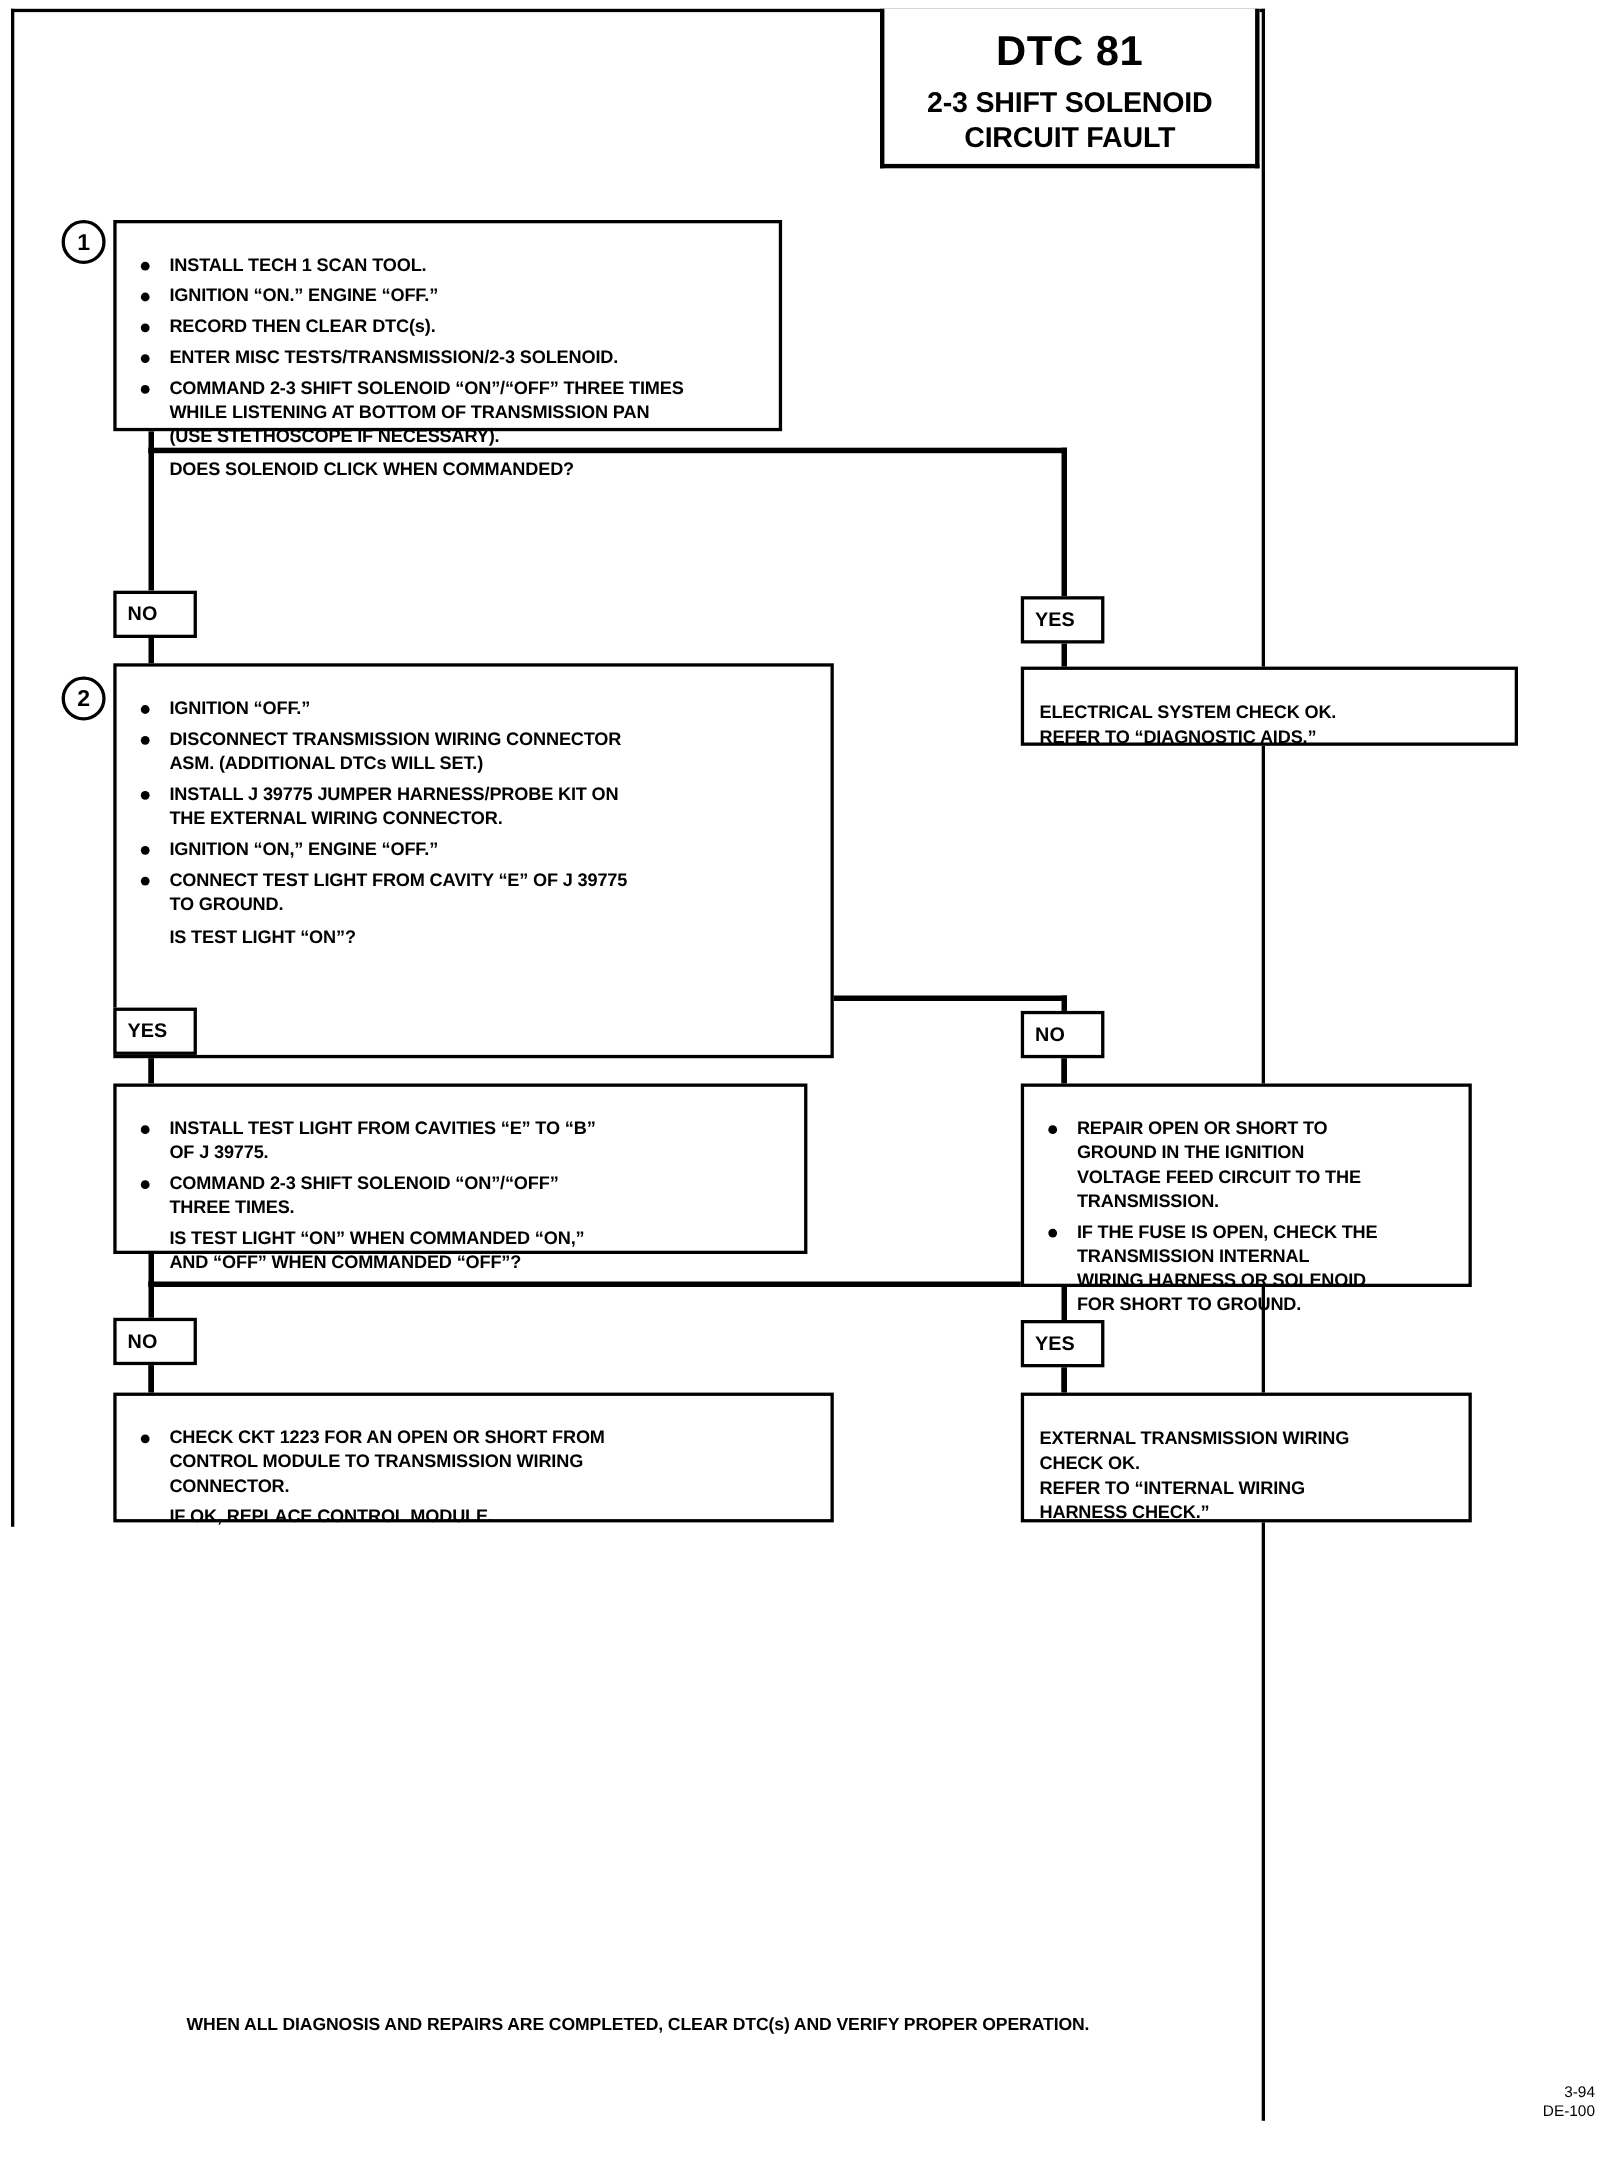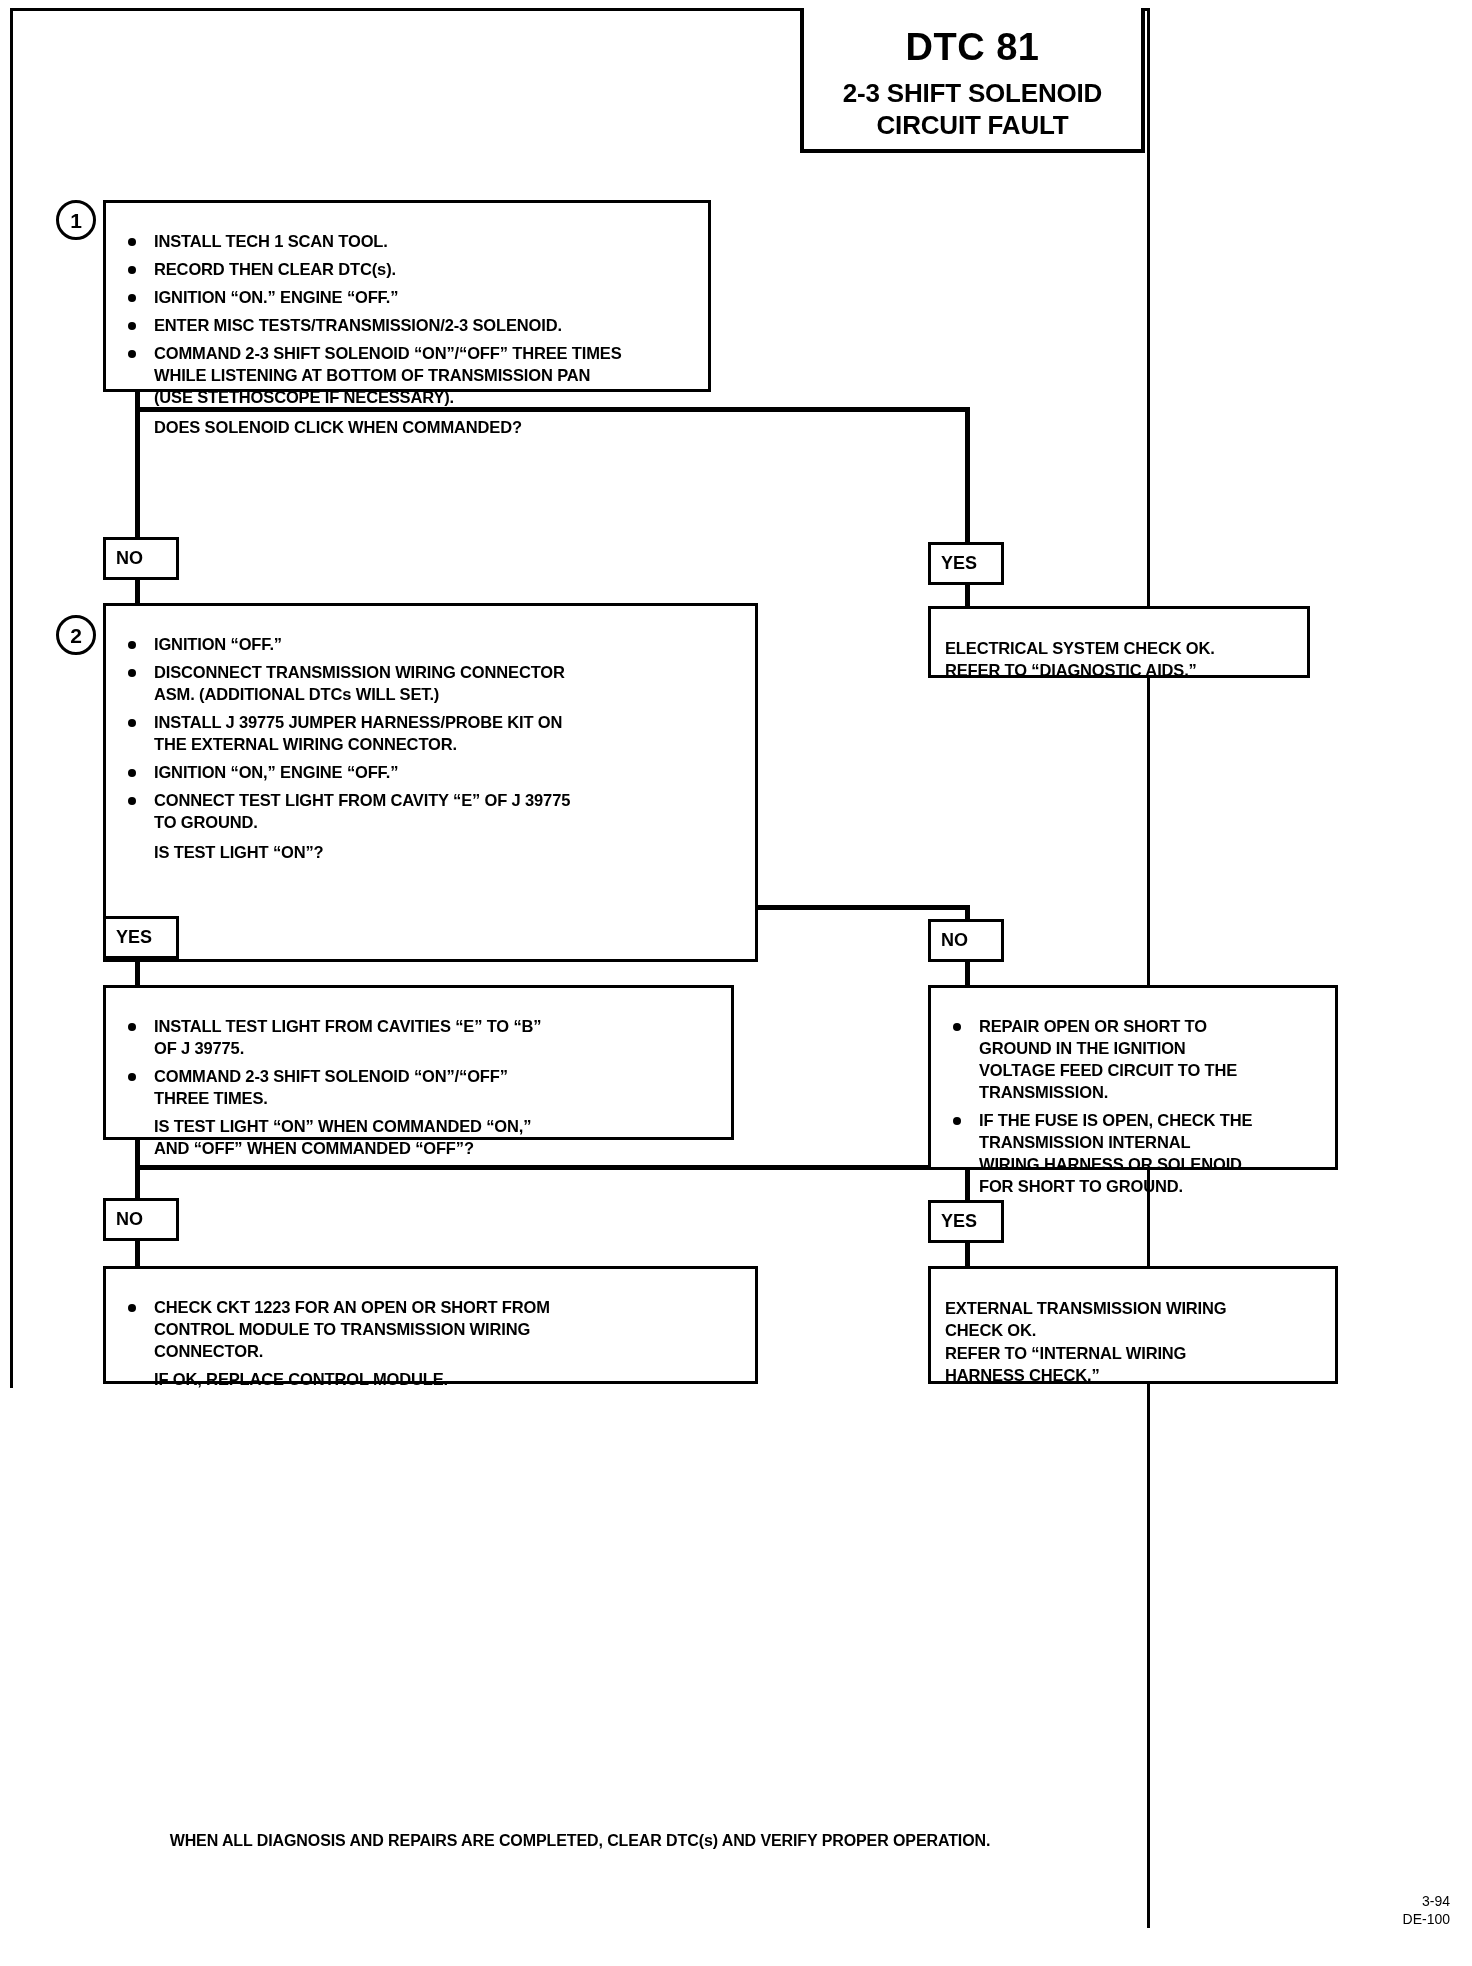--- a/index.html
+++ b/index.html
@@ -182,43 +182,43 @@
     <div class="title-sub">2-3 SHIFT SOLENOID</div>
     <div class="title-sub" style="margin-top:0">CIRCUIT FAULT</div>
   </div>
 
   <div class="step-circle" style="left:56px; top:200px;">1</div>
 
   <div class="box" style="left:103px; top:200px; width:608px; height:192px;">
     <div class="inner">
       <ul class="bullets">
         <li class="bulleted">INSTALL TECH 1 SCAN TOOL.</li>
+        <li class="bulleted">IGNITION “ON.” ENGINE “OFF.”</li>
         <li class="bulleted">RECORD THEN CLEAR DTC(s).</li>
-        <li class="bulleted">IGNITION “ON.” ENGINE “OFF.”</li>
         <li class="bulleted">ENTER MISC TESTS/TRANSMISSION/2-3 SOLENOID.</li>
         <li class="bulleted">COMMAND 2-3 SHIFT SOLENOID “ON”/“OFF” THREE TIMES
 WHILE LISTENING AT BOTTOM OF TRANSMISSION PAN
 (USE STETHOSCOPE IF NECESSARY).</li>
         <li class="nobullet">DOES SOLENOID CLICK WHEN COMMANDED?</li>
       </ul>
     </div>
   </div>
 
   <div class="ln" style="left:135px; top:392px;  width:5px;   height:20px;"></div>
   <div class="ln" style="left:135px; top:407px;  width:835px; height:5px;"></div>
   <div class="ln" style="left:135px; top:407px;  width:5px;   height:130px;"></div>
   <div class="ln" style="left:965px; top:407px;  width:5px;   height:135px;"></div>
 
   <div class="ynbox" style="left:103px; top:537px;">NO</div>
   <div class="ynbox" style="left:928px; top:542px;">YES</div>
 
   <div class="ln" style="left:135px; top:580px; width:5px; height:25px;"></div>
   <div class="ln" style="left:965px; top:583px; width:5px; height:25px;"></div>
 
-  <div class="box" style="left:928px; top:606px; width:382px; height:72px;">
+  <div class="box" style="left:928px; top:606px; width:452px; height:72px;">
     <div class="inner">
       <p class="plain">ELECTRICAL SYSTEM CHECK OK.
 REFER TO “DIAGNOSTIC AIDS.”</p>
     </div>
   </div>
 
   <div class="step-circle" style="left:56px; top:615px;">2</div>
 
   <div class="box" style="left:103px; top:603px; width:655px; height:359px;">
     <div class="inner">

